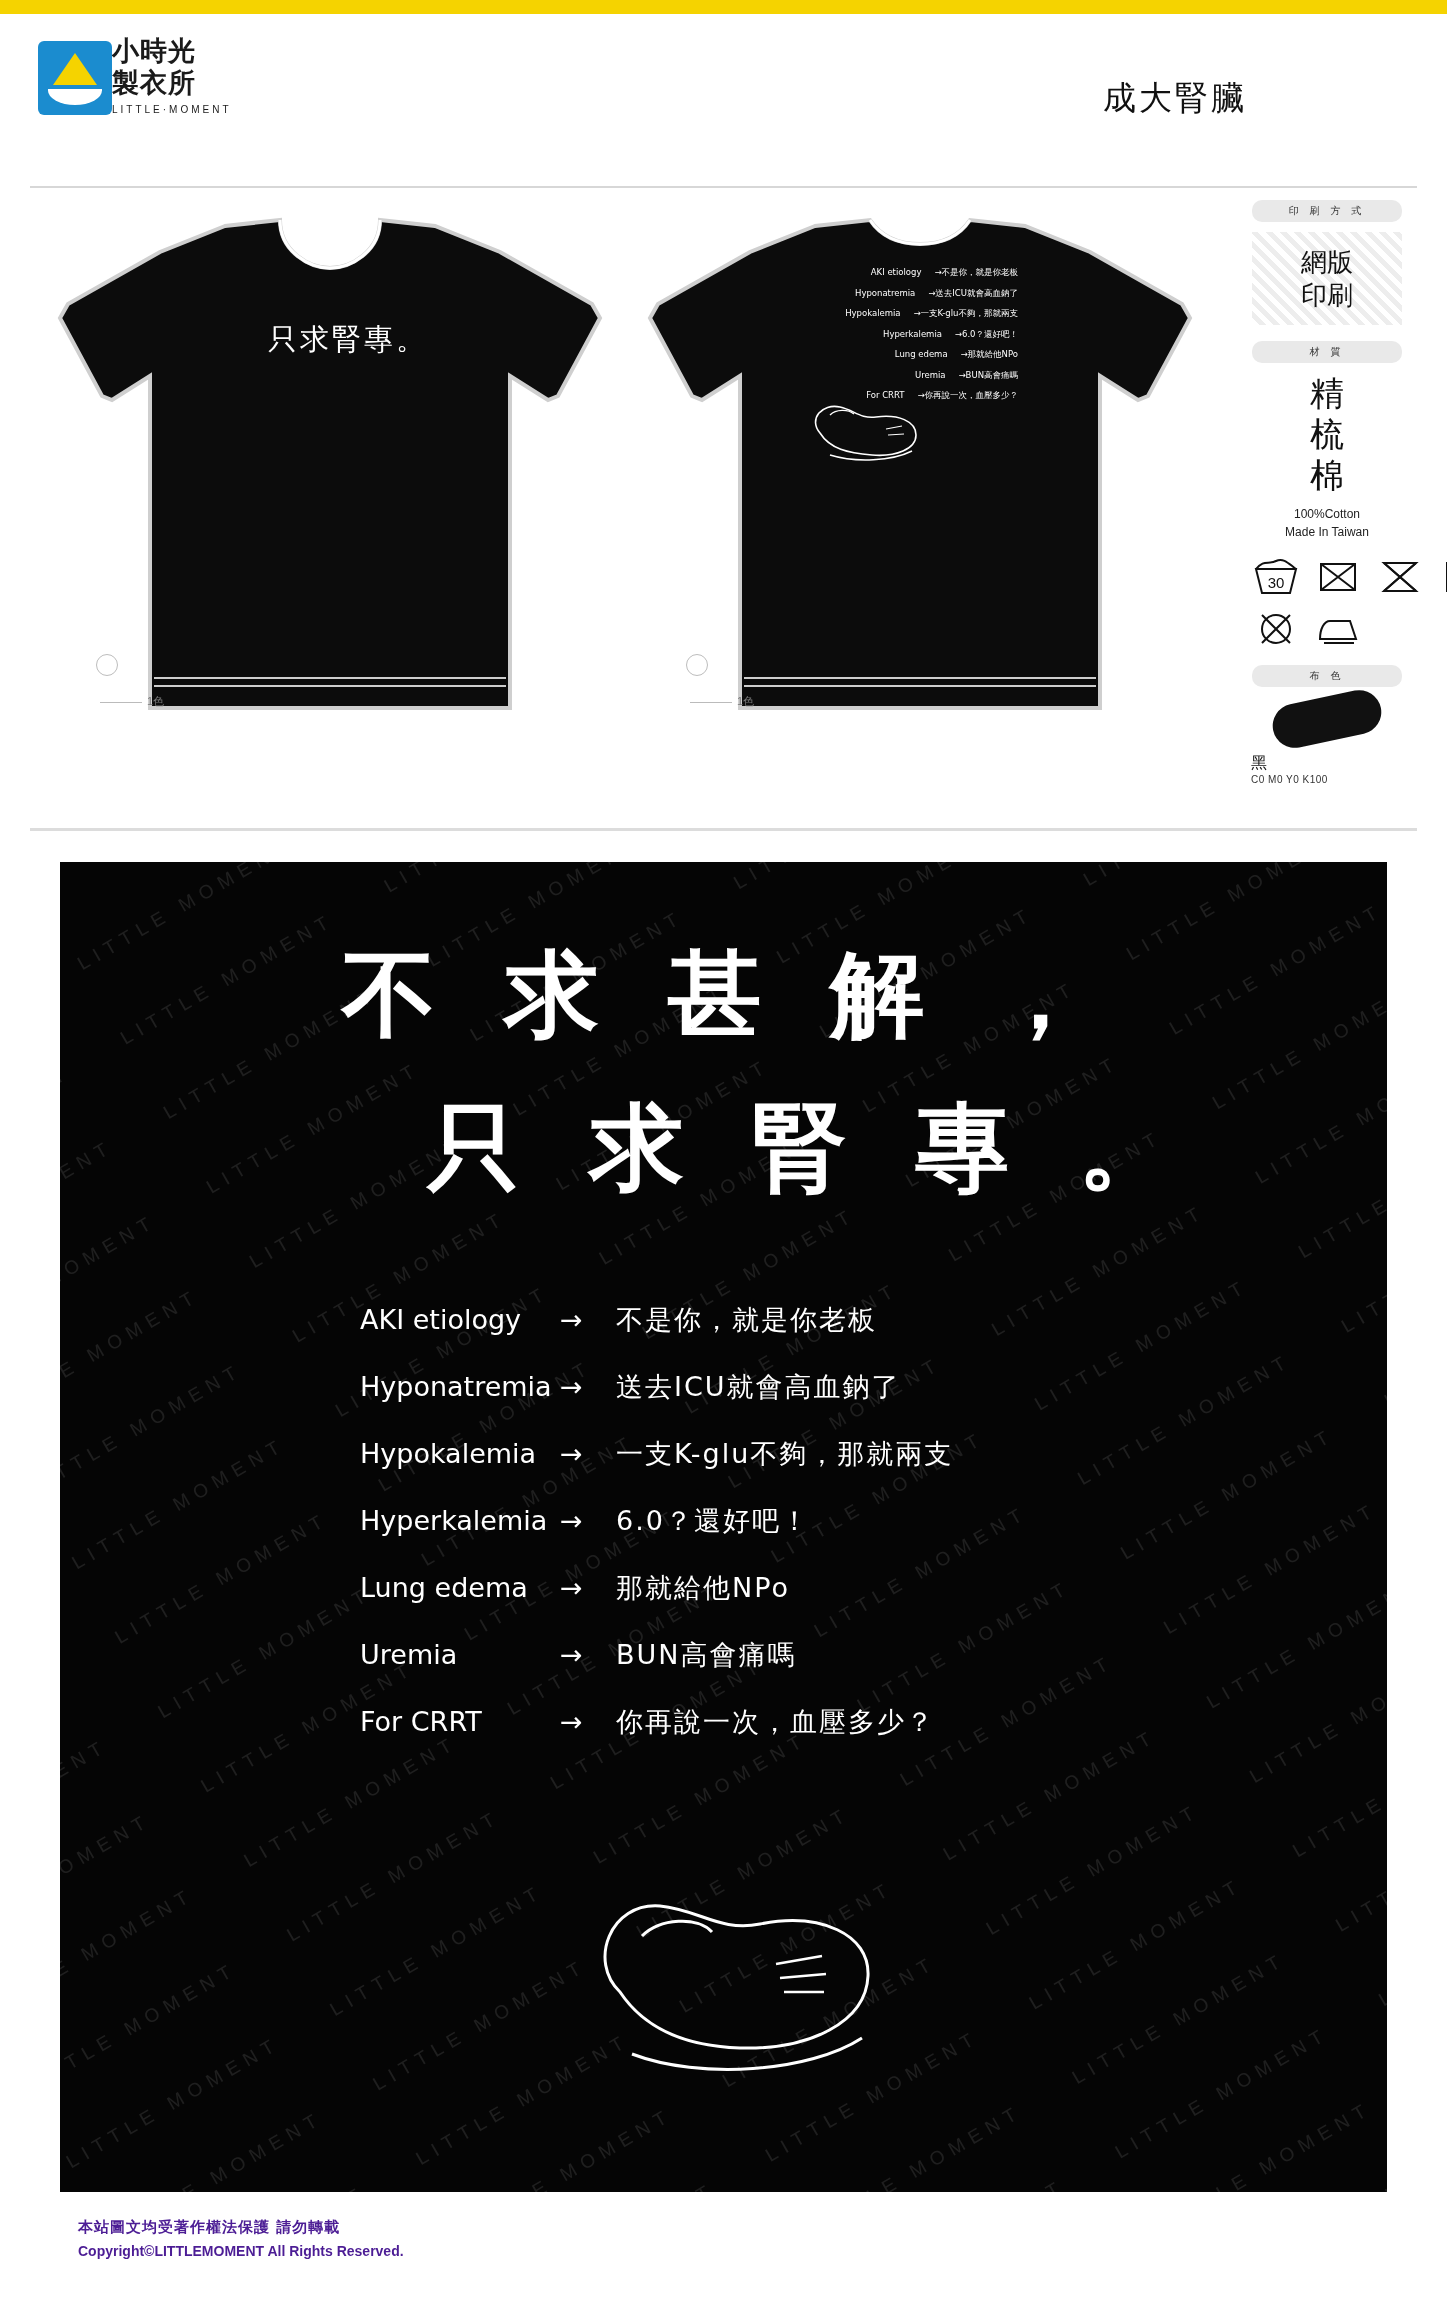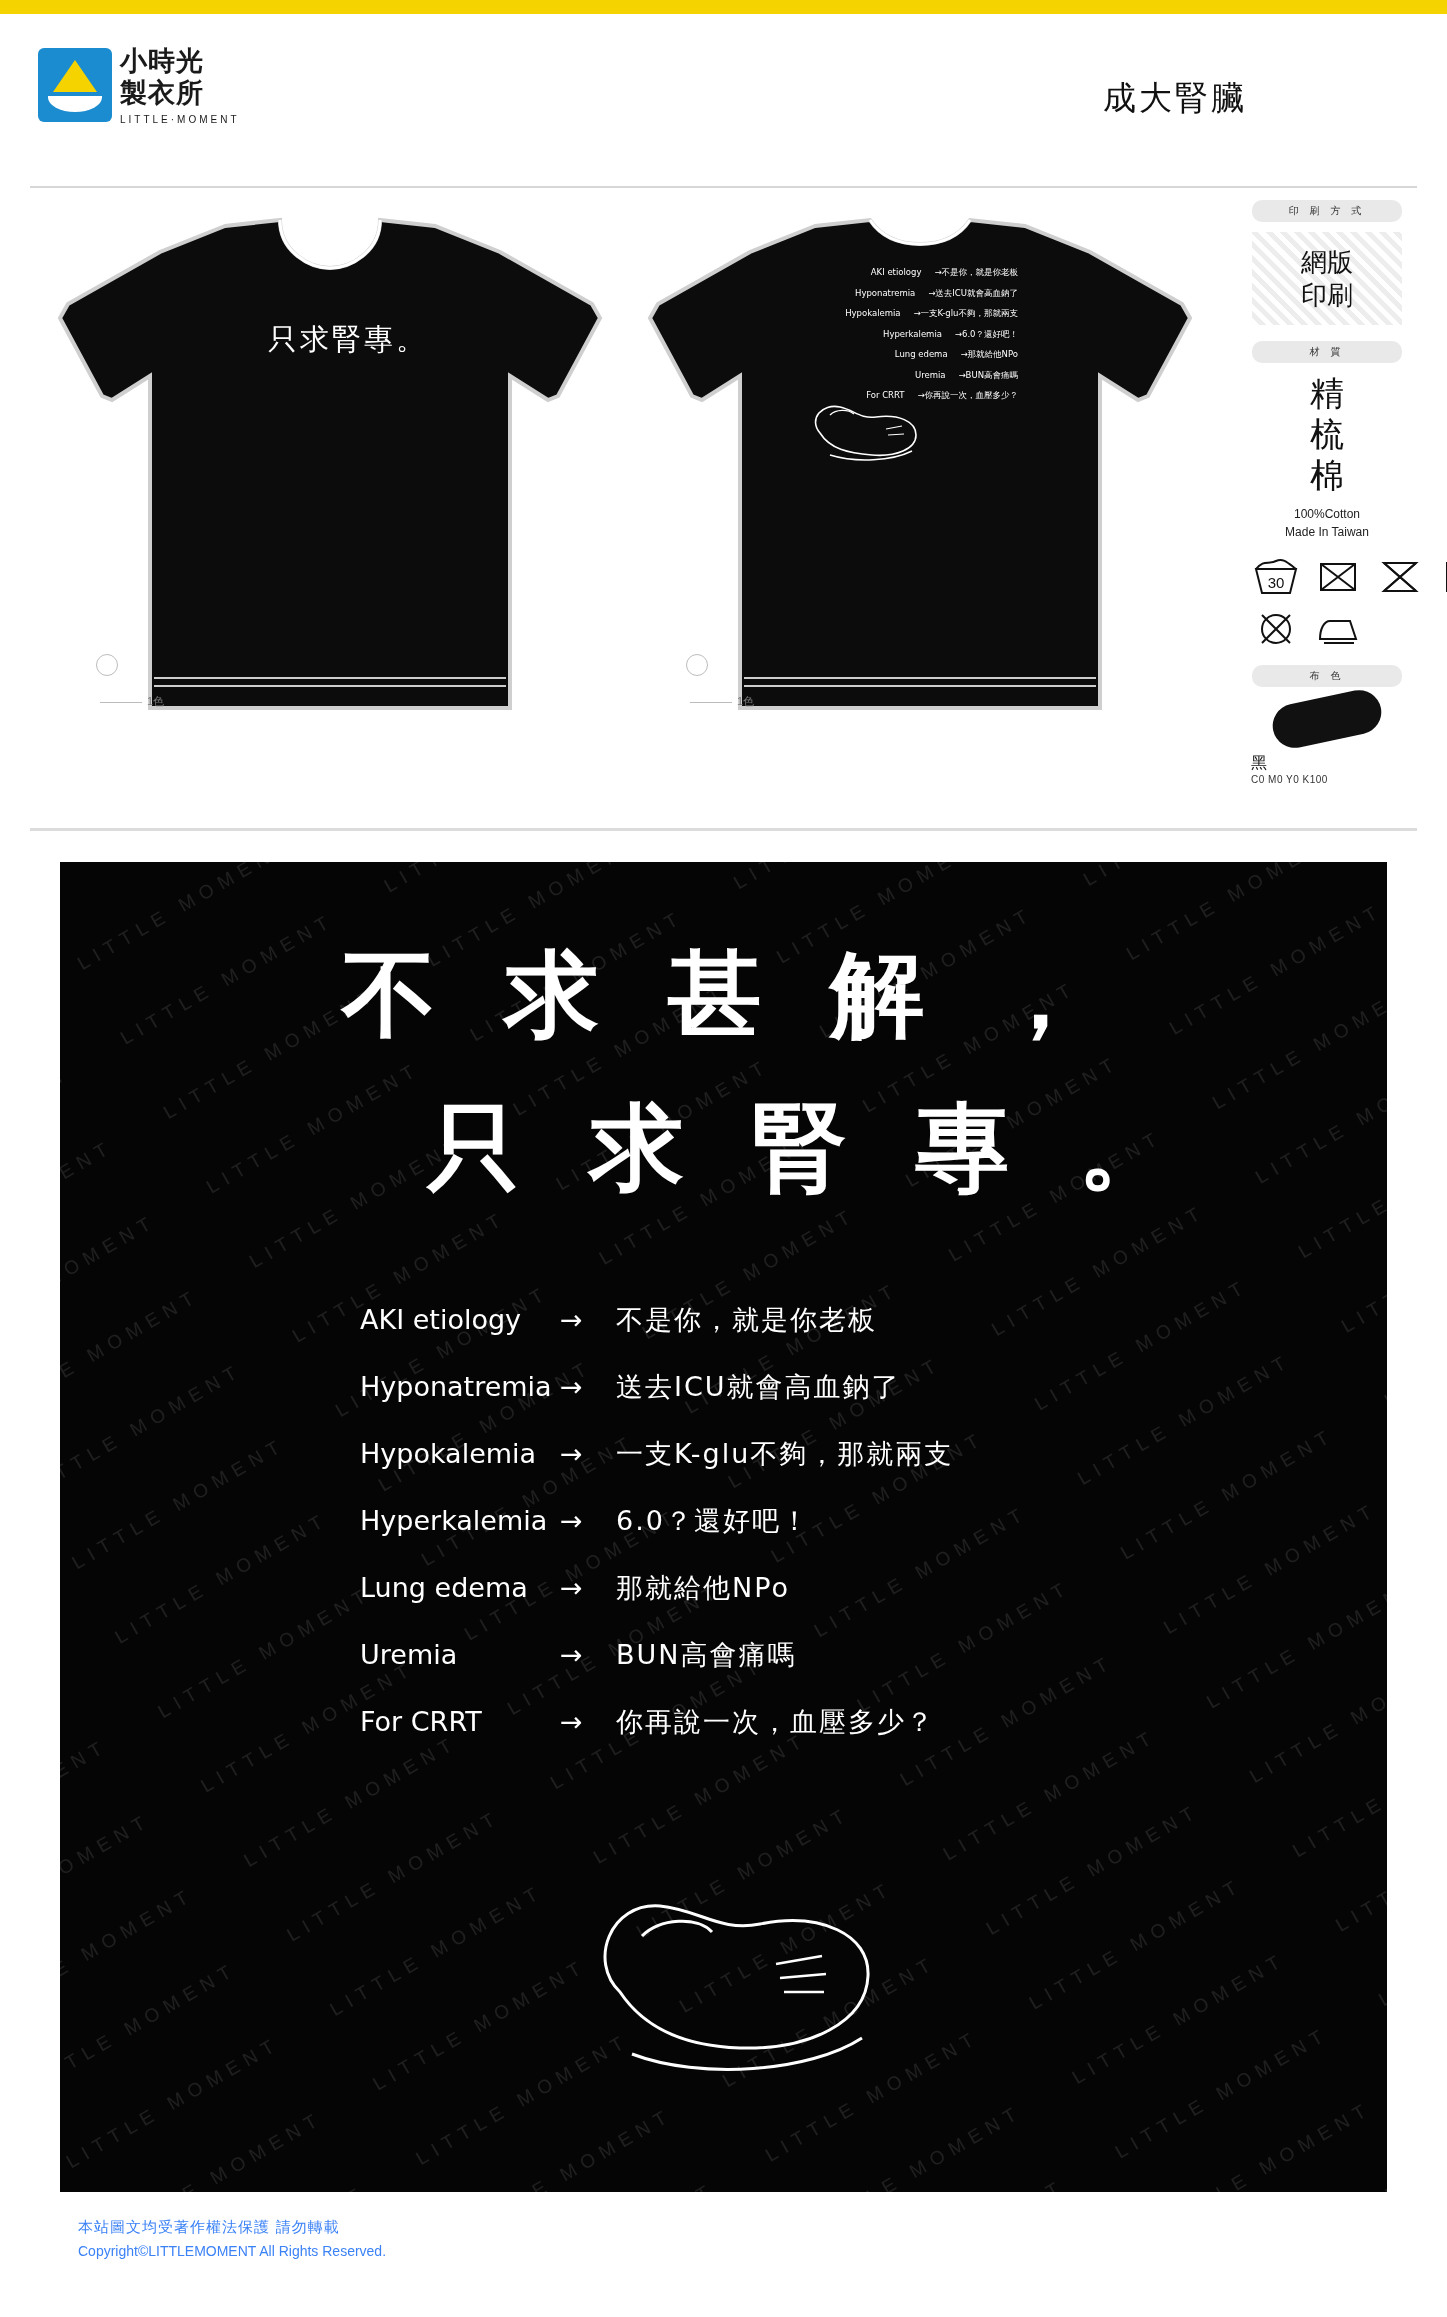--- a/index.html
+++ b/index.html
@@ -19,22 +19,22 @@
     position: absolute; left: 0; top: 0;
     width: 1447px; height: 14px;
     background: #f5d300;
   }
   
   .header {
     position: absolute; left: 0; top: 14px;
     width: 1447px; height: 160px;
   }
   .logo-wrap {
-    position: absolute; left: 38px; top: 32px;
-    display: flex; align-items: center; gap: 8px;
+    position: absolute; left: 38px; top: 22px;
+    display: flex; align-items: flex-end; gap: 0;
   }
   .logo-mark {
     width: 74px; height: 74px;
     background: #1b8ccf;
     border-radius: 6px;
     position: relative;
     overflow: hidden;
   }
   .logo-mark .mtn {
     position: absolute; left: 50%; top: 12px;
@@ -208,21 +208,22 @@
   }
   .line-row .en { width: 200px; display: inline-block; }
   .line-row .arrow { width: 56px; display: inline-block; }
   .line-row .zh { display: inline-block; letter-spacing: 2px; }
   .kidney-big {
     position: absolute; left: 520px; top: 1010px;
   }
   
   .footer {
     position: absolute; left: 78px; top: 2218px;
-    color: #3b82f6;
+    color: #4c1d95;
+    font-weight: bold;
   }
   .footer .f1 { font-size: 15px; letter-spacing: 1px; font-family:"DejaVu Sans",sans-serif; }
   .footer .f2 { font-size: 14px; margin-top: 6px; font-family:"Liberation Sans",sans-serif; }
 </style>
 </head>
 <body>
 
 <div class="page">
 
   <div class="topbar"></div>

